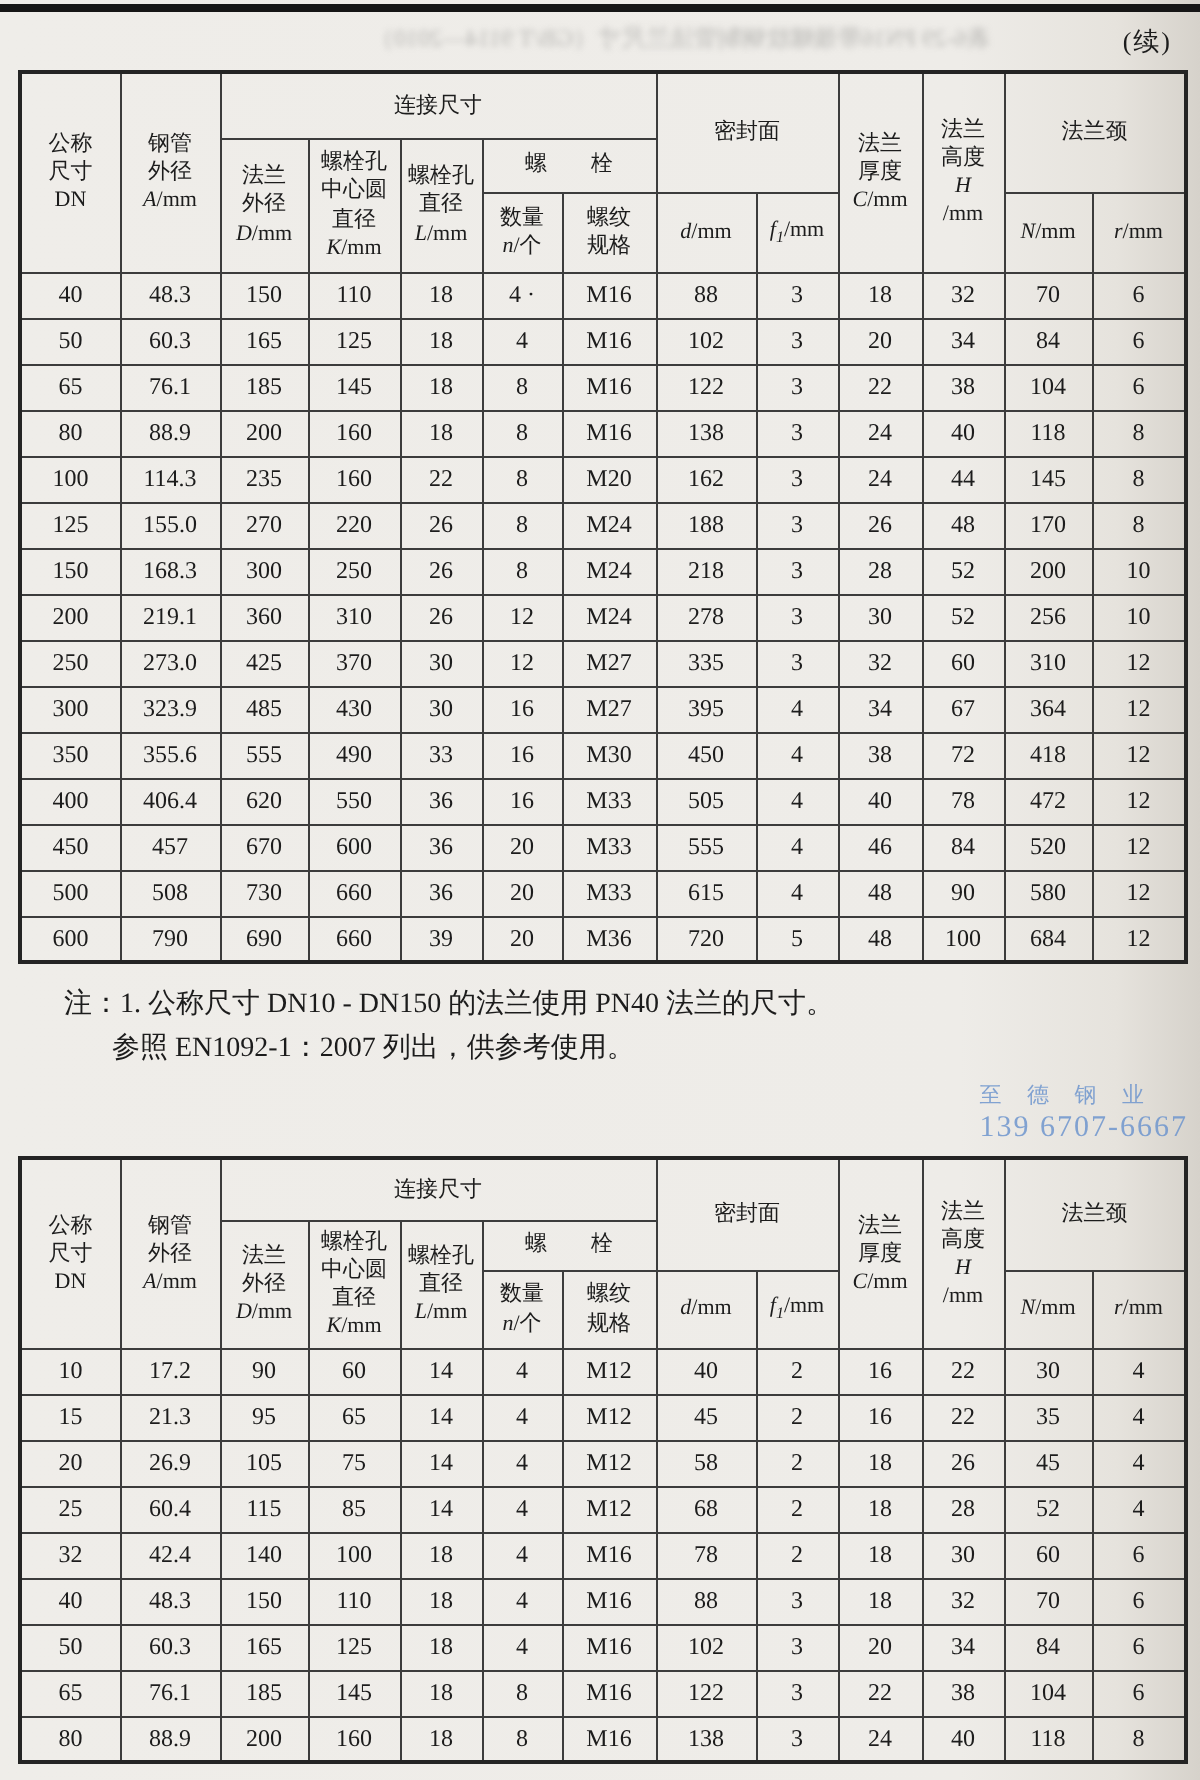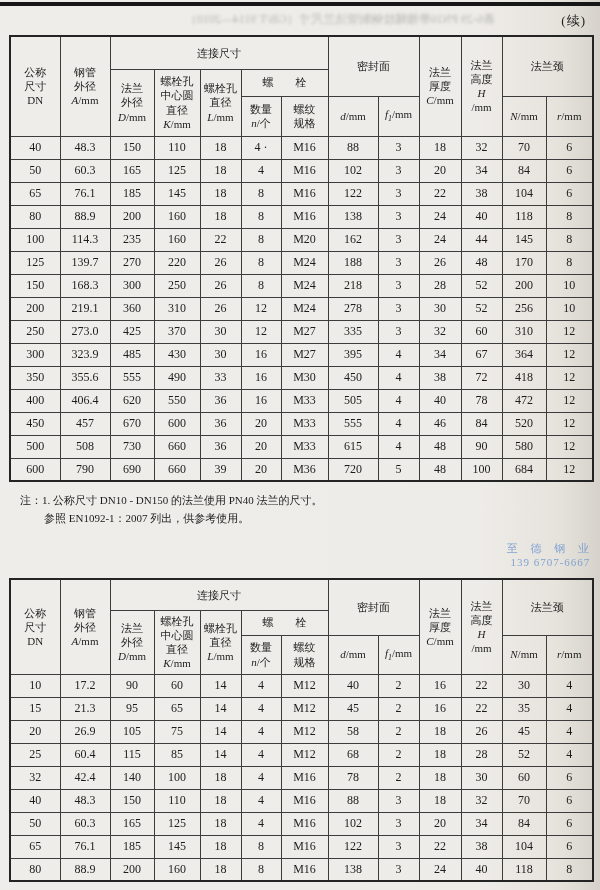--- a/index.html
+++ b/index.html
@@ -55,37 +55,37 @@
   #table1 thead tr.h3{height:40px;}
   #table1 tbody tr{height:23px;}
   #table2 thead tr.h1{height:31px;}
   #table2 thead tr.h2{height:25px;}
   #table2 thead tr.h3{height:39px;}
   #table2 tbody tr{height:23px;}
   .v{font-style:italic;font-family:"Liberation Serif", serif;}
   .flg sub{font-size:8px;font-style:italic;}
   .sym{white-space:nowrap;}
   .notes{
-    position:absolute;left:20px;top:492px;width:566px;
-    font-size:11px;line-height:1.6;
+    position:absolute;left:32px;top:492px;width:566px;
+    font-size:14px;line-height:1.6;
   }
   .notes .n2{margin-left:25px;}
   .notes .n3{margin-left:24px;}
   .t2-title{
     position:absolute;left:0;top:554px;width:560px;
     text-align:center;font-size:13.5px;font-weight:bold;
     letter-spacing:.5px;
   }
   .watermark{
     position:absolute;right:6px;top:541px;
-    text-align:center;line-height:1.3;
+    text-align:left;line-height:1.3;
     opacity:.85;pointer-events:none;
   }
   .watermark .w1{font-size:11px;letter-spacing:5px;}
-  .watermark .w2{font-size:11px;letter-spacing:1px;}
+  .watermark .w2{font-size:15px;letter-spacing:1px;}
 </style>
 </head>
 <body>
 
 <div class="page">
 
   <div class="top-edge"></div>
   <div class="bleed">表6-29 PN16带颈螺纹钢制管法兰尺寸（GB/T 9114—2010）</div>
   <div class="continued">(续)</div>
 
@@ -211,21 +211,21 @@
           <td>M20</td>
           <td>162</td>
           <td>3</td>
           <td>24</td>
           <td>44</td>
           <td>145</td>
           <td>8</td>
         </tr>
         <tr>
           <td>125</td>
-          <td>139.7</td>
+          <td>155.0</td>
           <td>270</td>
           <td>220</td>
           <td>26</td>
           <td>8</td>
           <td>M24</td>
           <td>188</td>
           <td>3</td>
           <td>26</td>
           <td>48</td>
           <td>170</td>

